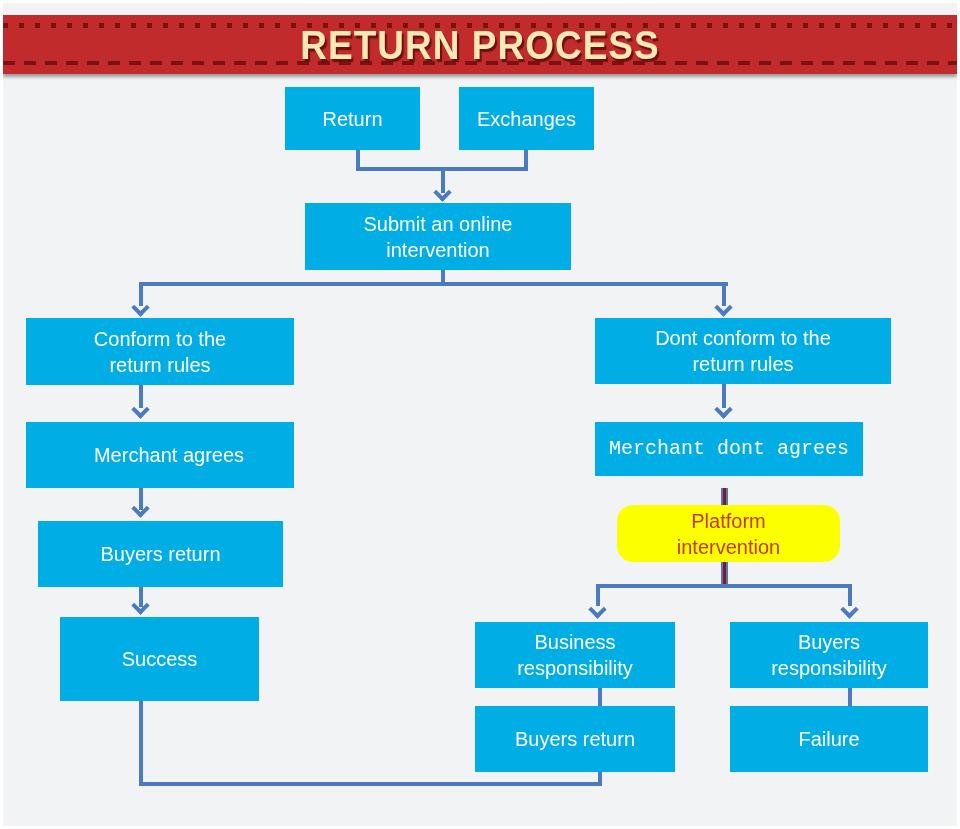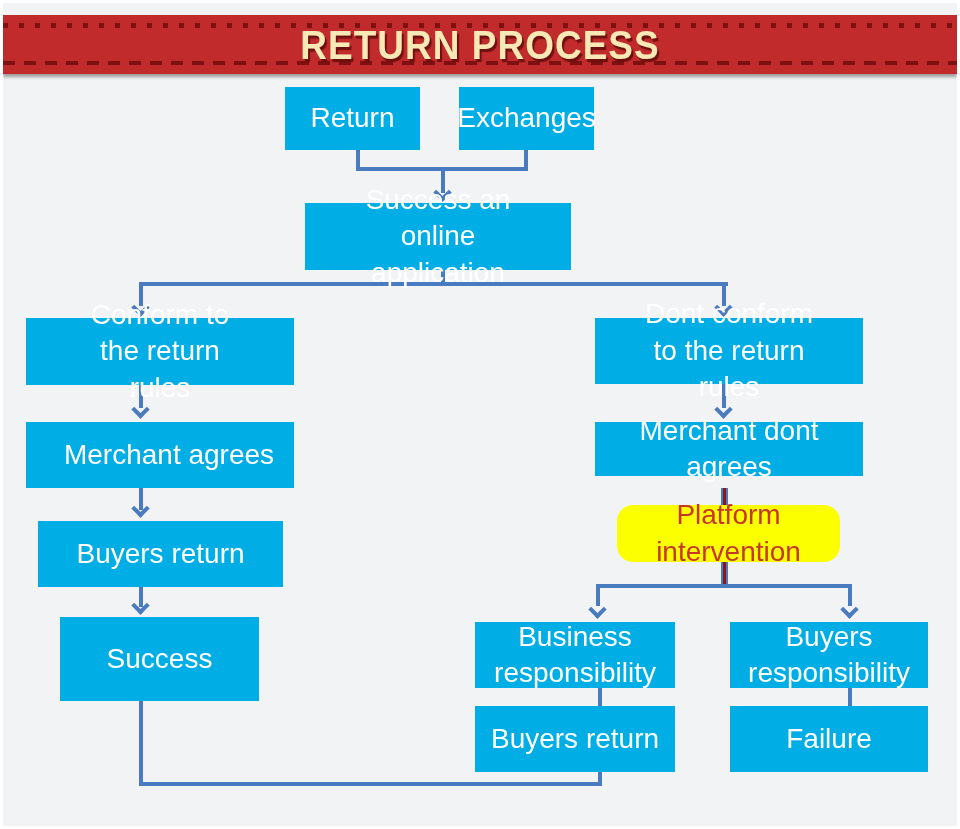--- a/index.html
+++ b/index.html
@@ -23,21 +23,21 @@
     position:absolute;left:0;top:0;width:100%;height:59px;
     display:flex;align-items:center;justify-content:center;
     font-size:37px;font-weight:bold;letter-spacing:1px;
     color:#f6e9b6;text-shadow:2px 3px 1px #6f0f0f;
     transform:scaleY(1.12);
   }
   
   .box{
     position:absolute;background:#00ade4;color:#ffffff;
     display:flex;align-items:center;justify-content:center;text-align:center;
-    font-size:28px;line-height:1.3;box-sizing:border-box;
+    font-size:20px;line-height:1.3;box-sizing:border-box;
   }
   .box.yellow{
     background:#fbff00;color:#c53726;border-radius:16px;
   }
   
   .line{position:absolute;background:#4a7abf;}
   .redcore{position:absolute;background:#8e1515;}
   .chev{position:absolute;width:13px;height:13px;box-sizing:border-box;}
   .chev.down{border-right:4px solid #4a7abf;border-bottom:4px solid #4a7abf;transform:rotate(45deg);}
   .chev.up{border-left:4px solid #4a7abf;border-top:4px solid #4a7abf;transform:rotate(45deg);}
@@ -92,29 +92,29 @@
 
   <div class="line" style="left:595px;top:769px;width:4px;height:14px;"></div>
   <div class="line" style="left:136px;top:779px;width:463px;height:4px;"></div>
   <div class="line" style="left:136px;top:691px;width:4px;height:88px;"></div>
   <div class="chev up" style="left:131px;top:684px;"></div>
 
   <div class="box" style="left:282px;top:84px;width:135px;height:63px;">Return</div>
 
   <div class="box" style="left:456px;top:84px;width:135px;height:63px;">Exchanges</div>
 
-  <div class="box" style="left:302px;top:200px;width:266px;height:67px;padding:0 50px;">Success an online application</div>
+  <div class="box" style="left:302px;top:200px;width:266px;height:67px;padding:0 50px;">Submit an online intervention</div>
 
   <div class="box" style="left:23px;top:315px;width:268px;height:67px;padding:0 45px;">Conform to the return rules</div>
 
-  <div class="box" style="left:592px;top:315px;width:268px;height:66px;padding:0 45px;">Dont conform to the return rules</div>
+  <div class="box" style="left:592px;top:315px;width:296px;height:66px;padding:0 45px;">Dont conform to the return rules</div>
 
   <div class="box" style="left:23px;top:419px;width:268px;height:66px;padding-left:18px;">Merchant agrees</div>
 
-  <div class="box" style="left:592px;top:419px;width:268px;height:54px;">Merchant dont agrees</div>
+  <div class="box" style="left:592px;top:419px;width:268px;height:54px;font-family:Liberation Mono, monospace;">Merchant dont agrees</div>
 
   <div class="box" style="left:35px;top:518px;width:245px;height:66px;">Buyers return</div>
 
   <div class="box yellow" style="left:614px;top:502px;width:223px;height:57px;padding:12px 50px;">Platform intervention</div>
 
   <div class="box" style="left:57px;top:614px;width:199px;height:84px;">Success</div>
 
   <div class="box" style="left:472px;top:619px;width:200px;height:66px;padding:0 25px;">Business responsibility</div>
 
   <div class="box" style="left:727px;top:619px;width:198px;height:66px;padding:0 25px;">Buyers responsibility</div>

